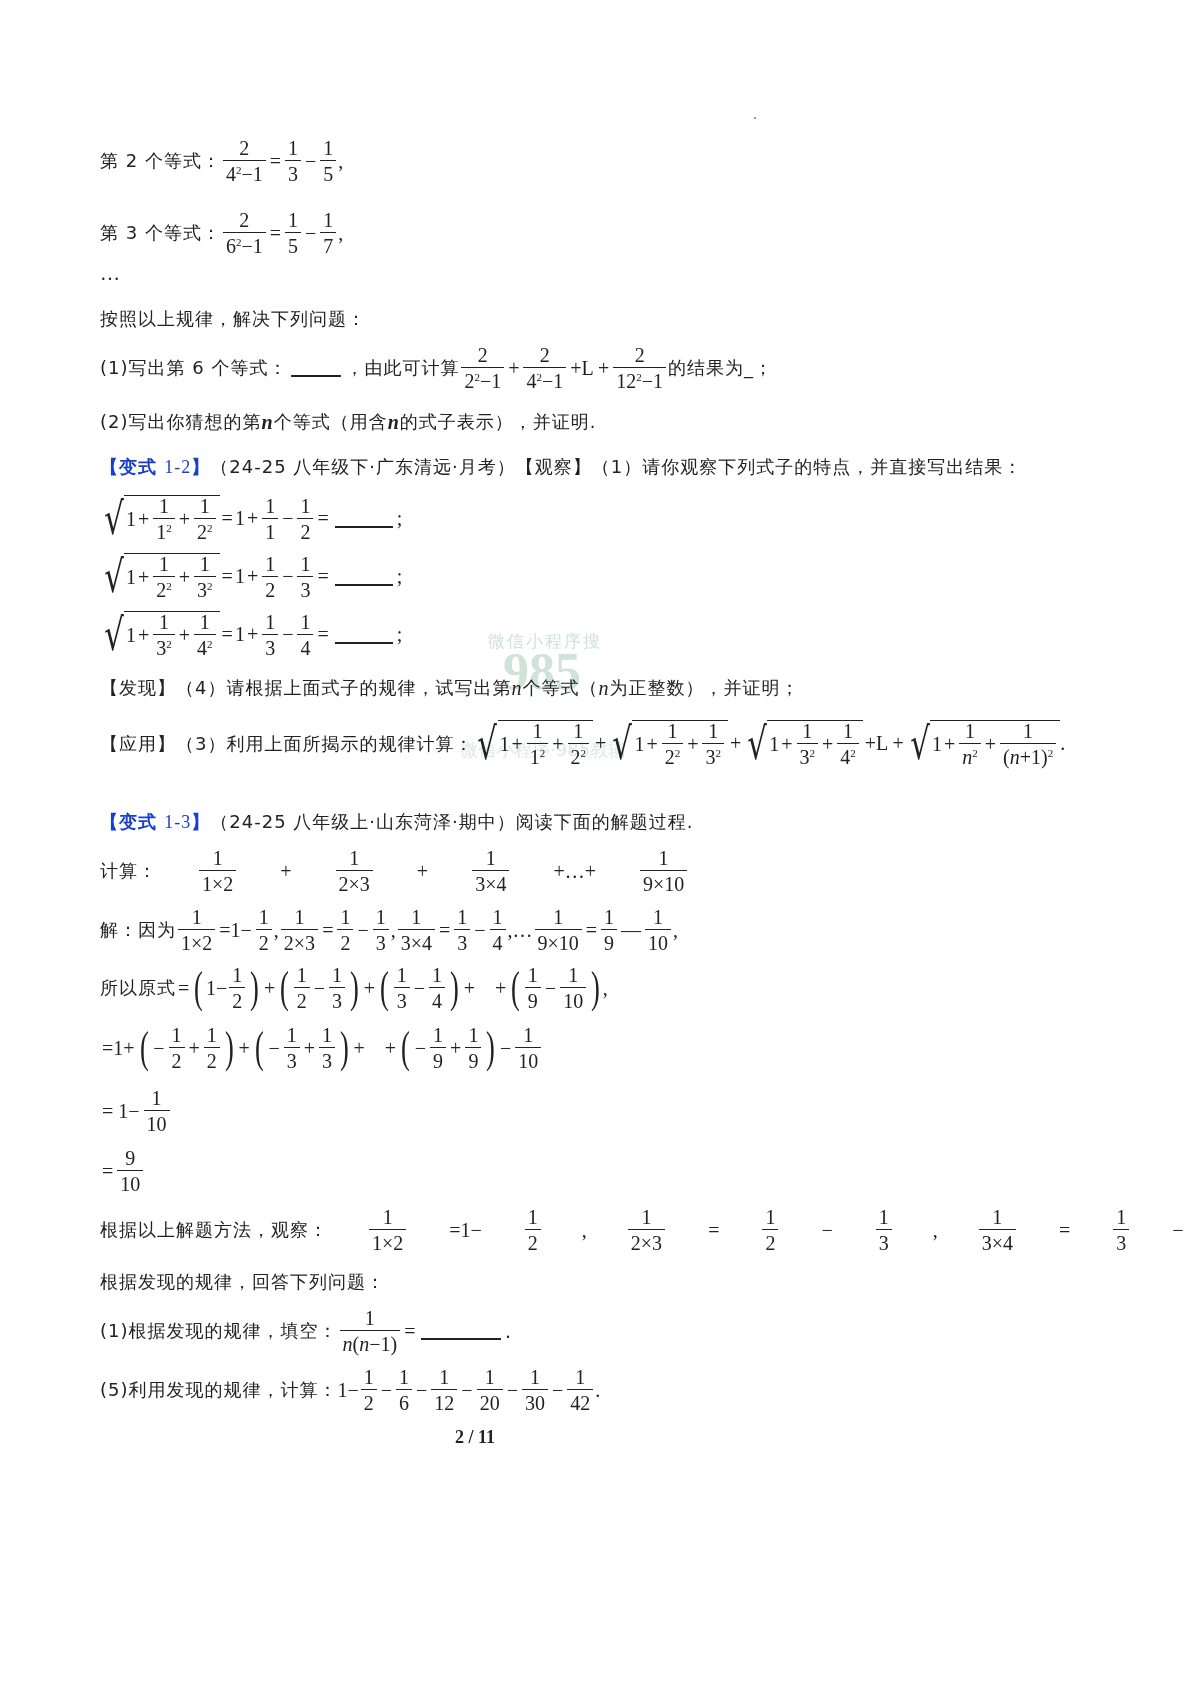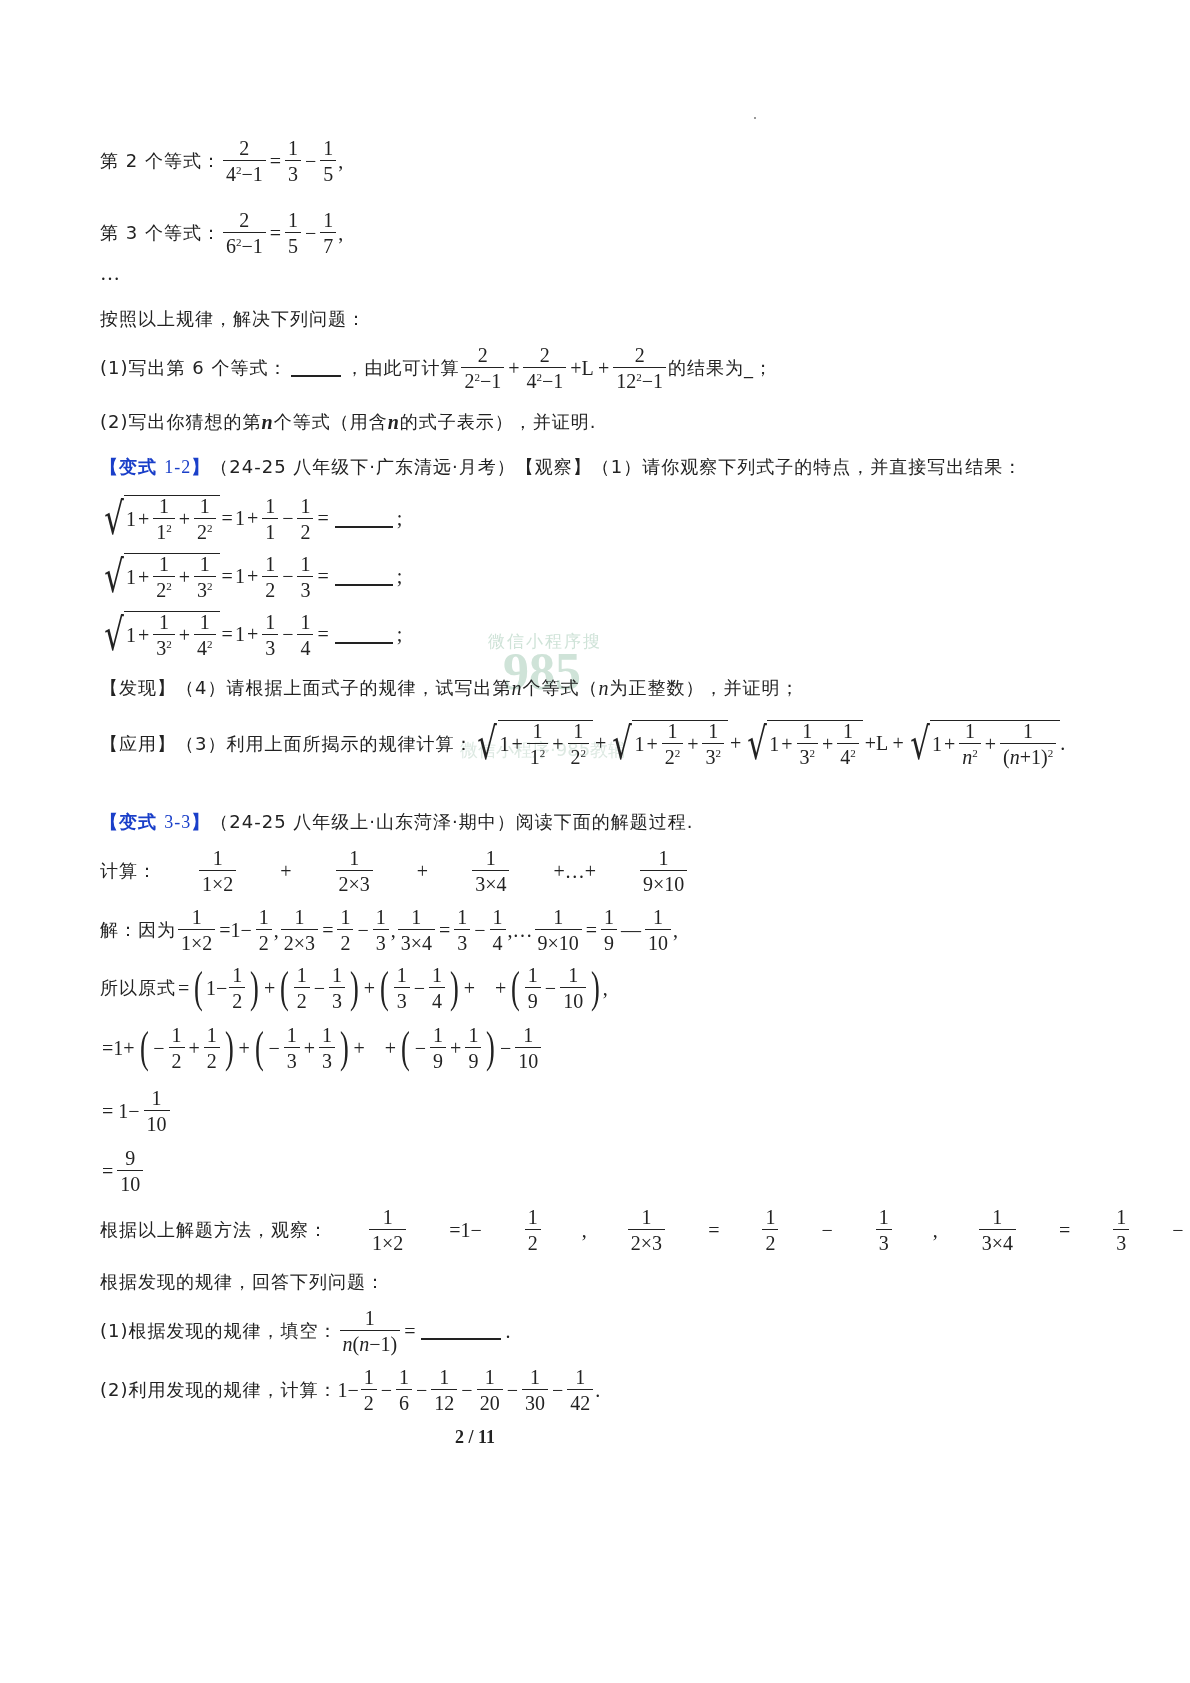--- a/index.html
+++ b/index.html
@@ -283,21 +283,21 @@
         <span class="fr">
           <span class="n">1</span>
           <span class="d">(<i>n</i>+1)<sup>2</sup></span>
         </span>
       </span>
     </span>
   <span class="m">.</span>
 </div>
 
 <div class="line cn" style="top:810px;">
-  <span class="blue"><span>【变式 </span><span class="num">3-3</span><span>】</span></span>
+  <span class="blue"><span>【变式 </span><span class="num">1-3</span><span>】</span></span>
   <span>（24-25 八年级上·山东菏泽·期中）阅读下面的解题过程.</span>
 </div>
 
 <div class="line" style="top:848px;gap:40px;">
   <span class="cn">计算：</span>
   <span class="fr">
       <span class="n">1</span>
       <span class="d">1×2</span>
     </span>
     <span class="op">+</span>
@@ -538,21 +538,21 @@
   <span class="fr">
       <span class="n">1</span>
       <span class="d"><i>n</i>(<i>n</i>−1)</span>
     </span>
     <span class="op">=</span>
   <span class="blank" style="width:80px;"></span>
     <span class="m">.</span>
 </div>
 
 <div class="line" style="top:1367px;">
-  <span class="cn">(2)利用发现的规律，计算：</span>
+  <span class="cn">(5)利用发现的规律，计算：</span>
   <span class="m">1−</span>
     <span class="fr">
       <span class="n">1</span>
       <span class="d">2</span>
     </span>
   <span class="op">−</span>
     <span class="fr">
       <span class="n">1</span>
       <span class="d">6</span>
     </span>

